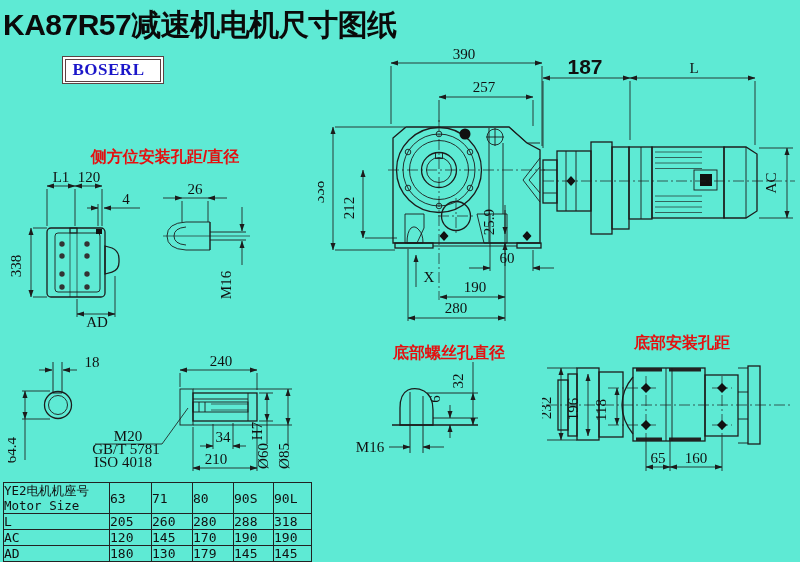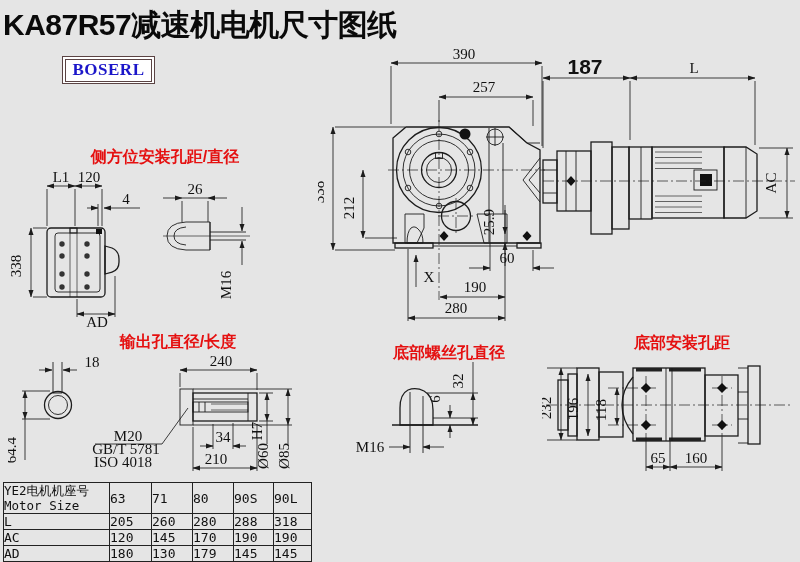--- a/index.html
+++ b/index.html
@@ -1,21 +1,21 @@
 <!DOCTYPE html>
 <html><head>
 <meta charset="utf-8">
 <style>
   html,body{margin:0;padding:0;background:#fff;}
-  .page{position:relative;width:800px;height:562px;background:#e5e5e5;overflow:hidden;
+  .page{position:relative;width:800px;height:562px;background:#5eead4;overflow:hidden;
         font-family:"Liberation Sans",sans-serif;}
   .title{position:absolute;left:3px;top:5px;font-size:30px;font-weight:bold;color:#0a0a0a;
          letter-spacing:-0.5px;white-space:nowrap;}
   .logo{position:absolute;left:62px;top:56px;border:1.5px solid #5a4343;padding:1.5px;background:#fff;}
-  .logo-inner{border:1.5px solid #5a4343;padding:0px 7px 1px 7px;font-family:"Liberation Serif",serif;
+  .logo-inner{border:1.5px solid #5a4343;padding:0px 16px 1px 7px;font-family:"Liberation Serif",serif;
         font-weight:bold;font-size:17px;color:#1b16c9;letter-spacing:0.5px;}
   .rlabel{position:absolute;transform:translateX(-50%);color:#e51010;font-weight:bold;font-size:16px;
         white-space:nowrap;}
   svg{position:absolute;}
   .o{fill:none;stroke:#1c1c1c;stroke-width:1.3;}
   .i{fill:none;stroke:#1c1c1c;stroke-width:0.9;}
   .f{fill:none;stroke:#1c1c1c;stroke-width:0.65;}
   .d{fill:none;stroke:#1c1c1c;stroke-width:0.85;}
   .cl{fill:none;stroke:#1c1c1c;stroke-width:0.7;stroke-dasharray:11 3 2 3;}
   .t{font-family:"Liberation Serif",serif;fill:#111;text-anchor:middle;font-size:15px;}
@@ -31,21 +31,20 @@
 
 <div class="page">
 
   <div class="title">KA87R57减速机电机尺寸图纸</div>
 
   <div class="logo">
     <div class="logo-inner">BOSERL</div>
   </div>
 
   <div class="rlabel" style="left:165px;top:147px">侧方位安装孔距/直径</div>
-  <div class="rlabel" style="left:178px;top:332px">输出孔直径/长度</div>
   <div class="rlabel" style="left:449px;top:343px">底部螺丝孔直径</div>
   <div class="rlabel" style="left:682px;top:333px">底部安装孔距</div>
 
   <svg style="left:318px;top:36px" width="482" height="296" viewBox="318 36 482 296">
     <defs>
       <marker id="ar1" viewBox="0 0 10 8" refX="9.5" refY="4" markerWidth="9" markerHeight="7" orient="auto-start-reverse">
         <path d="M0,0.6 L10,4 L0,7.4 Z" fill="#1c1c1c"></path>
       </marker>
       <pattern id="h1" width="5" height="5" patternUnits="userSpaceOnUse">
         <path d="M0,5 L5,0" stroke="#333" stroke-width="1"></path>

